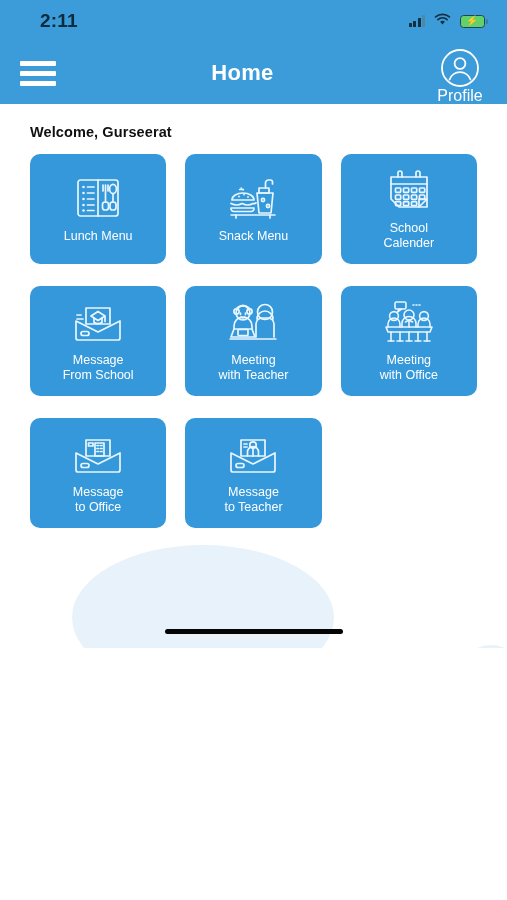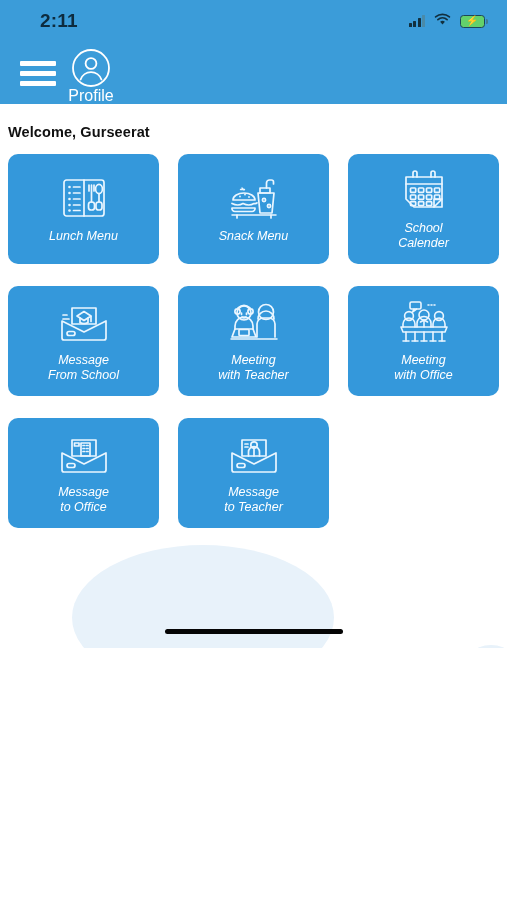--- a/index.html
+++ b/index.html
@@ -129,36 +129,35 @@
     color: #ffffff;
     font-size: 16px;
     margin-top: -1px;
     line-height: 1.1;
   }
 
   
   #content {
     position: relative;
     z-index: 2;
-    padding: 0 8px;
+    padding: 0 30px;
   }
   #welcome {
     color: #101010;
     font-size: 14.5px;
     font-weight: bold;
     margin-top: 20px;
     margin-bottom: 14px;
     letter-spacing: 0.1px;
   }
 
   #tile-grid {
     display: grid;
     grid-template-columns: repeat(3, 1fr);
     gap: 22px 19px;
-    font-style: italic;
   }
   .tile {
     background: #3498db;
     border-radius: 10px;
     height: 110px;
     display: flex;
     flex-direction: column;
     align-items: center;
     justify-content: center;
     cursor: pointer;
@@ -227,20 +226,21 @@
       </span>
     </div>
   </div>
 
   <div id="app-bar">
     <div id="hamburger">
       <span></span>
       <span></span>
       <span></span>
     </div>
+    <div id="app-title">Home</div>
     <div id="profile-btn">
       <svg id="profile-avatar" width="40" height="40" viewBox="0 0 40 40">
         <circle cx="20" cy="20" r="18" fill="none" stroke="#ffffff" stroke-width="1.8"></circle>
         <circle cx="20" cy="15.5" r="5.4" fill="none" stroke="#ffffff" stroke-width="1.8"></circle>
         <path d="M9.6 31.5 a11 11 0 0 1 20.8 0" fill="none" stroke="#ffffff" stroke-width="1.8" stroke-linecap="round"></path>
       </svg>
       <span id="profile-label">Profile</span>
     </div>
   </div>
 

